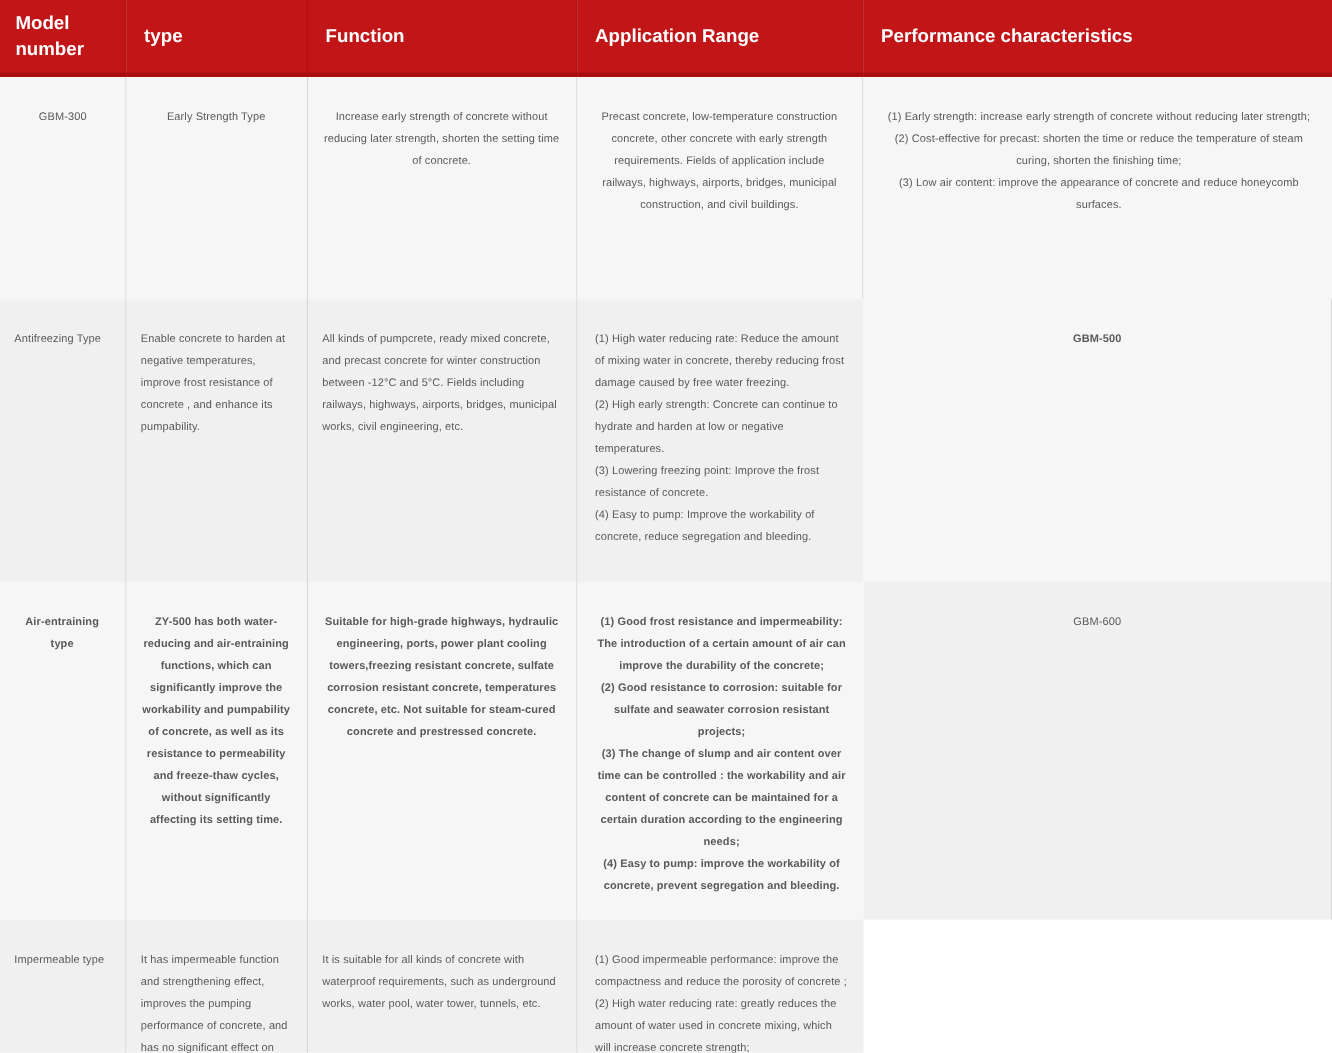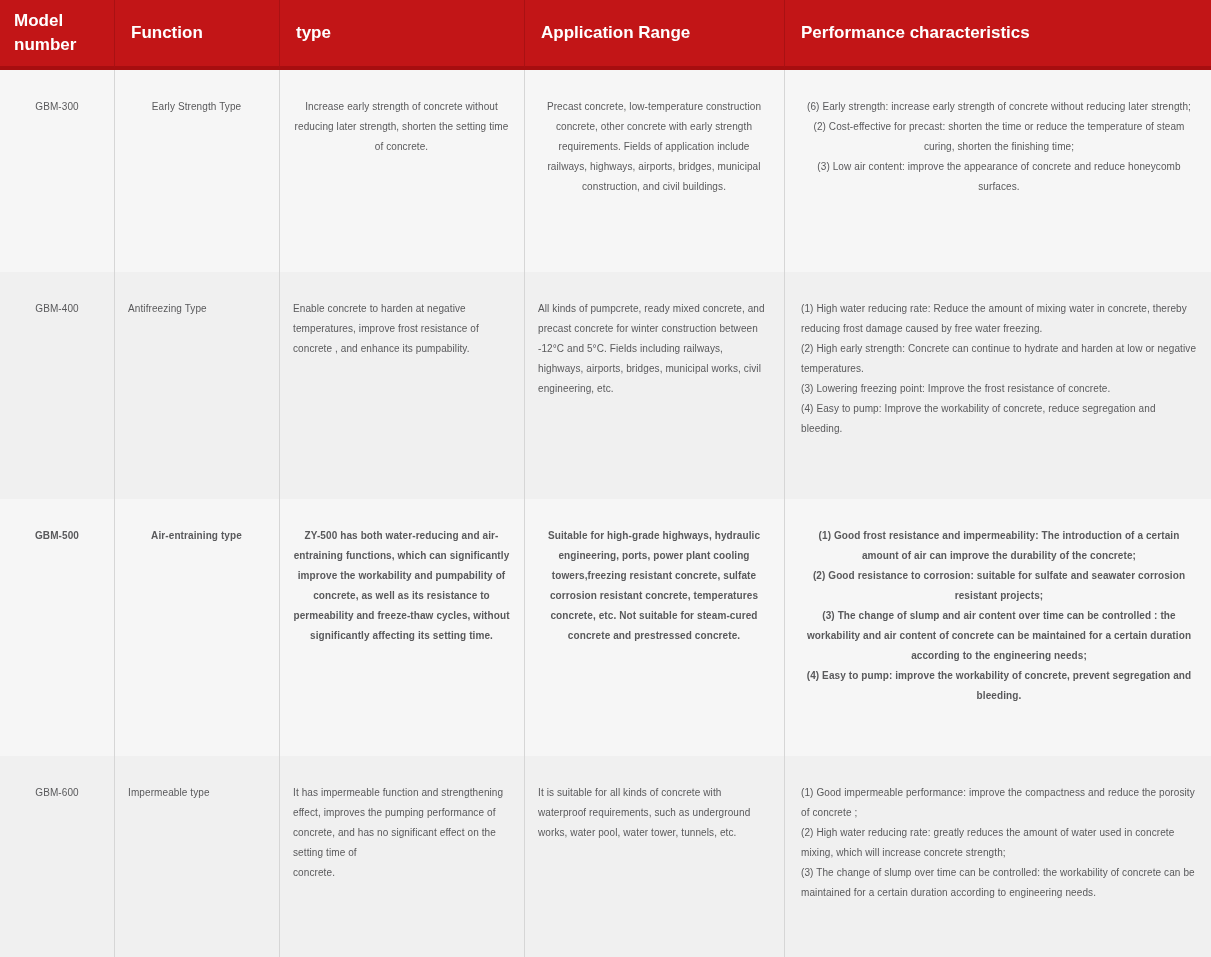--- a/index.html
+++ b/index.html
@@ -58,34 +58,33 @@
   .h1 { min-height: 227px; }
   .h2 { min-height: 257px; font-weight: bold; }
   .h3 { min-height: 206px; }
 </style>
 </head>
 <body>
 
 <div class="spec-table">
 
   <div class="th first">Model number</div>
+  <div class="th">type</div>
   <div class="th">Function</div>
-  <div class="th">type</div>
   <div class="th">Application Range</div>
   <div class="th last">Performance characteristics</div>
 
   <div class="cell model r0 h0">GBM-300</div>
   <div class="cell r0 h0">Early Strength Type</div>
   <div class="cell r0 h0">Increase early strength of concrete without reducing later strength, shorten the setting time of concrete.</div>
   <div class="cell r0 h0">Precast concrete, low-temperature construction concrete, other concrete with early strength requirements. Fields of application include railways, highways, airports, bridges, municipal construction, and civil buildings.</div>
-  <div class="cell perf last r0 h0">(6) Early strength: increase early strength of concrete without reducing later strength;
+  <div class="cell perf last r0 h0">(1) Early strength: increase early strength of concrete without reducing later strength;
 (2) Cost-effective for precast: shorten the time or reduce the temperature of steam curing, shorten the finishing time;
 (3) Low air content: improve the appearance of concrete and reduce honeycomb surfaces.</div>
 
-  <div class="cell model r1 h1">GBM-400</div>
   <div class="cell r1 h1">Antifreezing Type</div>
   <div class="cell r1 h1">Enable concrete to harden at negative temperatures, improve frost resistance of concrete , and enhance  its pumpability.</div>
   <div class="cell r1 h1">All kinds of pumpcrete, ready mixed concrete, and precast concrete for winter construction between -12°C and 5°C. Fields including railways, highways, airports, bridges, municipal works, civil engineering, etc.</div>
   <div class="cell perf last r1 h1">(1) High water reducing rate: Reduce the amount of mixing water in concrete, thereby reducing frost damage caused by free water freezing.
 (2) High early strength: Concrete can continue to hydrate and harden at low or negative temperatures.
 (3) Lowering freezing point: Improve the frost resistance of concrete.
 (4) Easy to pump: Improve the workability of concrete, reduce segregation and bleeding.</div>
 
   <div class="cell model r2 h2">GBM-500</div>
   <div class="cell r2 h2">Air-entraining type</div>

